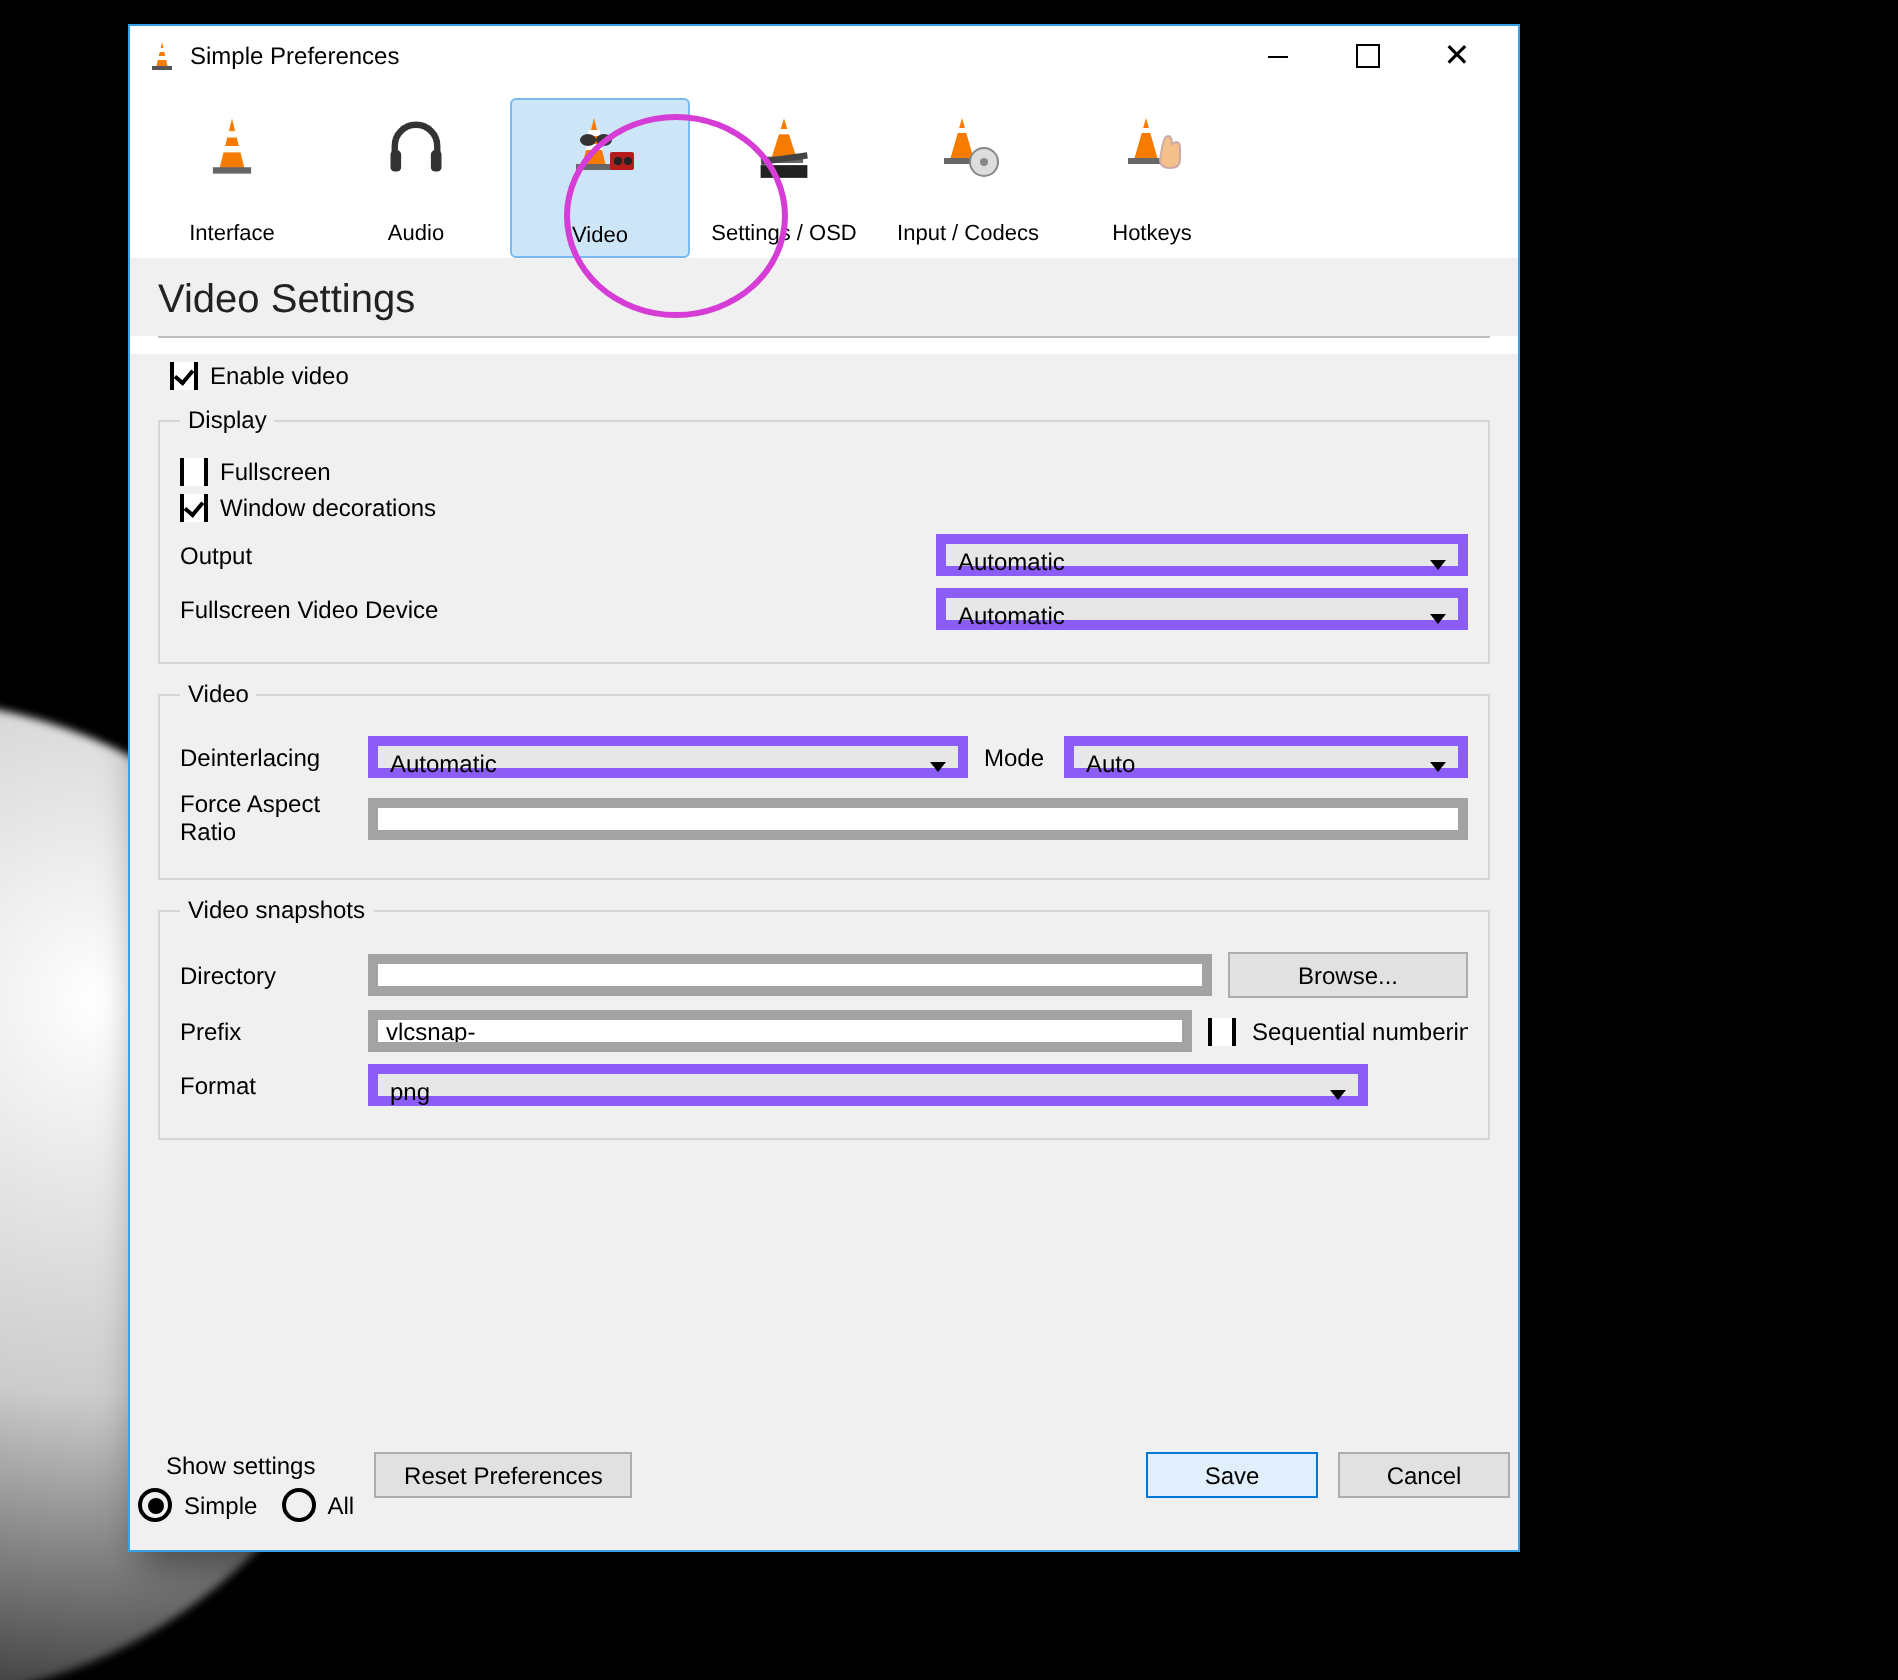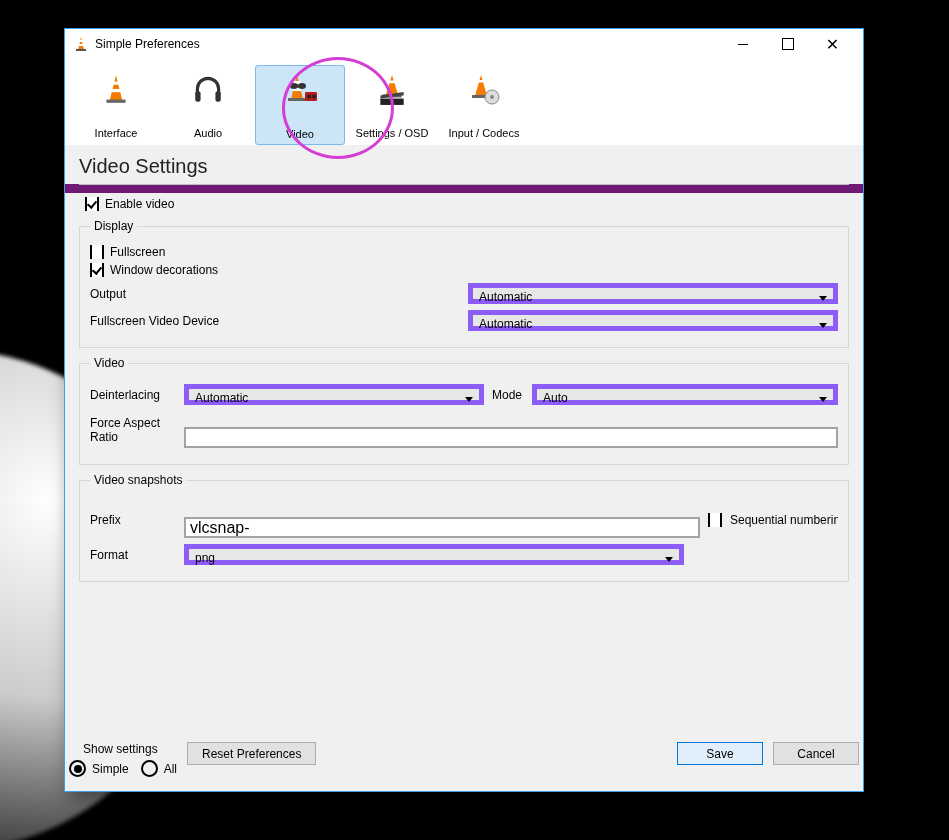--- a/index.html
+++ b/index.html
@@ -1,20 +1,20 @@
 <!DOCTYPE html>
 <html><head>
 <meta charset="utf-8">
 <style>
   * { box-sizing: border-box; font-family: "Segoe UI", Tahoma, sans-serif; }
   body { margin: 0; width: 949px; height: 840px; background: #000; position: relative; overflow: hidden; }
   .bg-blob { position: absolute; left: -300px; top: 350px; width: 500px; height: 500px; background: radial-gradient(circle at 70% 30%, #fff 0%, #ccc 40%, #444 70%, #000 100%); border-radius: 50%; filter: blur(2px); }
   .window {
-    position: absolute; left: 64px; top: 28px; width: 800px; height: 764px;
-    background: #701a75; border: 1px solid #37a0e8;
+    position: absolute; left: 64px; top: 12px; width: 696px; height: 764px;
+    background: #ffffff; border: 1px solid #37a0e8;
     box-shadow: 6px 6px 18px rgba(0,0,0,.45);
     display: flex; flex-direction: column;
   }
   .titlebar { height: 30px; background: #fff; display: flex; align-items: center; padding: 0 8px; }
   .titlebar .app-icon { width: 16px; height: 16px; margin-right: 6px; }
   .titlebar .title { font-size: 12px; color: #000; flex: 1; }
   .win-btns { display: flex; height: 100%; }
   .win-btn { width: 45px; display: flex; align-items: center; justify-content: center; font-size: 14px; color: #000; }
   .win-btn.min::before { content: ""; width: 10px; height: 1px; background: #000; display: block; }
   .win-btn.max::before { content: ""; width: 10px; height: 10px; border: 1px solid #000; display: block; }
@@ -31,21 +31,21 @@
   .chk { width: 14px; height: 14px; border-left: 2px solid #000; border-right: 2px solid #000; display: inline-flex; align-items: center; justify-content: center; background: #fff; position: relative; }
   .chk.checked::after { content: ""; position: absolute; left: 2px; top: 2px; width: 4px; height: 7px; border-right: 2px solid #000; border-bottom: 2px solid #000; transform: rotate(40deg); }
   fieldset.grp { border: 1px solid #d6d6d6; margin: 8px 0; padding: 8px 10px 10px; font-size: 12px; }
   fieldset.grp legend { font-size: 12px; color: #000; padding: 0 4px; }
   .form-row { display: flex; align-items: center; margin: 6px 0; gap: 8px; }
   .form-row .lbl { font-size: 12px; color: #000; }
   .form-row .lbl.w2 { width: 86px; }
   .form-row .lbl.w3 { width: 32px; }
   .combo { flex: 1; height: 21px; background: #e7e7e7; border: 5px solid #8b5cf6; font-size: 12px; padding: 2px 18px 2px 6px; color: #000; position: relative; }
   .combo::after { content: ""; position: absolute; right: 6px; top: 8px; border-left: 4px solid transparent; border-right: 4px solid transparent; border-top: 5px solid #000; }
-  .textinput { flex: 1; height: 21px; border: 2px solid #a3a3a3; background: #fff; font-size: 16px; padding: 2px 4px; color: #000; margin-top: 16px; }
+  .textinput { flex: 1; height: 21px; border: 5px solid #a3a3a3; background: #fff; font-size: 12px; padding: 2px 4px; color: #000; }
   .btn { height: 23px; padding: 0 14px; border: 1px solid #adadad; background: #e1e1e1; font-size: 12px; color: #000; display: inline-flex; align-items: center; justify-content: center; }
   .btn.primary { border-color: #0078d7; background: #e1eefb; }
   .footer { display: flex; padding: 6px 4px 14px; gap: 10px; background: #f0f0f0; }
   .show-settings { font-size: 12px; }
   .radio-row { display: flex; align-items: center; gap: 6px; margin-top: 4px; }
   .radio { width: 17px; height: 17px; border: 2px solid #000; border-radius: 50%; display: inline-flex; align-items: center; justify-content: center; }
   .radio.sel::after { content: ""; width: 8px; height: 8px; background: #000; border-radius: 50%; }
   .spacer { flex: 1; }
   
 </style>
@@ -127,20 +127,31 @@
         <svg width="34" height="34" viewBox="0 0 34 34">
             <polygon points="14,3 20,24 8,24" fill="#f57c00"></polygon>
             <rect x="11" y="8" width="6" height="2.5" fill="#fff"></rect>
             <rect x="5" y="23" width="18" height="3" fill="#666"></rect>
             <circle cx="25" cy="25" r="7" fill="#ddd" stroke="#888"></circle>
             <circle cx="25" cy="25" r="2" fill="#888"></circle>
           </svg>
       </div>
       <span>Input / Codecs</span>
     </div>
+    <div class="tab">
+      <div class="icon">
+        <svg width="34" height="34" viewBox="0 0 34 34">
+            <polygon points="14,3 20,24 8,24" fill="#f57c00"></polygon>
+            <rect x="11" y="8" width="6" height="2.5" fill="#fff"></rect>
+            <rect x="5" y="23" width="18" height="3" fill="#666"></rect>
+            <path d="M22 18 q1 -6 3 -6 q2 0 2 4 l2 -1 q2 0 2 3 l0 6 q0 4 -5 4 q-5 0 -5 -4 z" fill="#f4c08a" stroke="#caa"></path>
+          </svg>
+      </div>
+      <span>Hotkeys</span>
+    </div>
   </div>
 
   <div class="section-title">Video Settings</div>
   <hr class="section-title-hr">
 
   <div class="content">
 
     <div class="chk-row" style="margin-left:6px">
       <span class="chk checked"></span>
       <span>Enable video</span>
@@ -175,20 +186,27 @@
         <div class="combo"><span>Auto</span></div>
       </div>
       <div class="form-row">
         <span class="lbl w2">Force Aspect Ratio</span>
         <input class="textinput" value="" style="">
       </div>
     </fieldset>
 
     <fieldset class="grp">
       <legend>Video snapshots</legend>
+      <div class="form-row">
+        <span class="lbl w2">Directory</span>
+        <input class="textinput" value="" style="">
+        <div class="btn" style="width:120px">
+            <span>Browse...</span>
+          </div>
+      </div>
       <div class="form-row">
         <span class="lbl w2">Prefix</span>
         <input class="textinput" value="vlcsnap-" style="">
         <span class="chk"></span>
         <span style="font-size:12px; width:108px; overflow:hidden; white-space:nowrap">Sequential numbering</span>
       </div>
       <div class="form-row">
         <span class="lbl w2">Format</span>
         <div class="combo" style="flex:0 0 500px"><span>png</span></div>
       </div>

